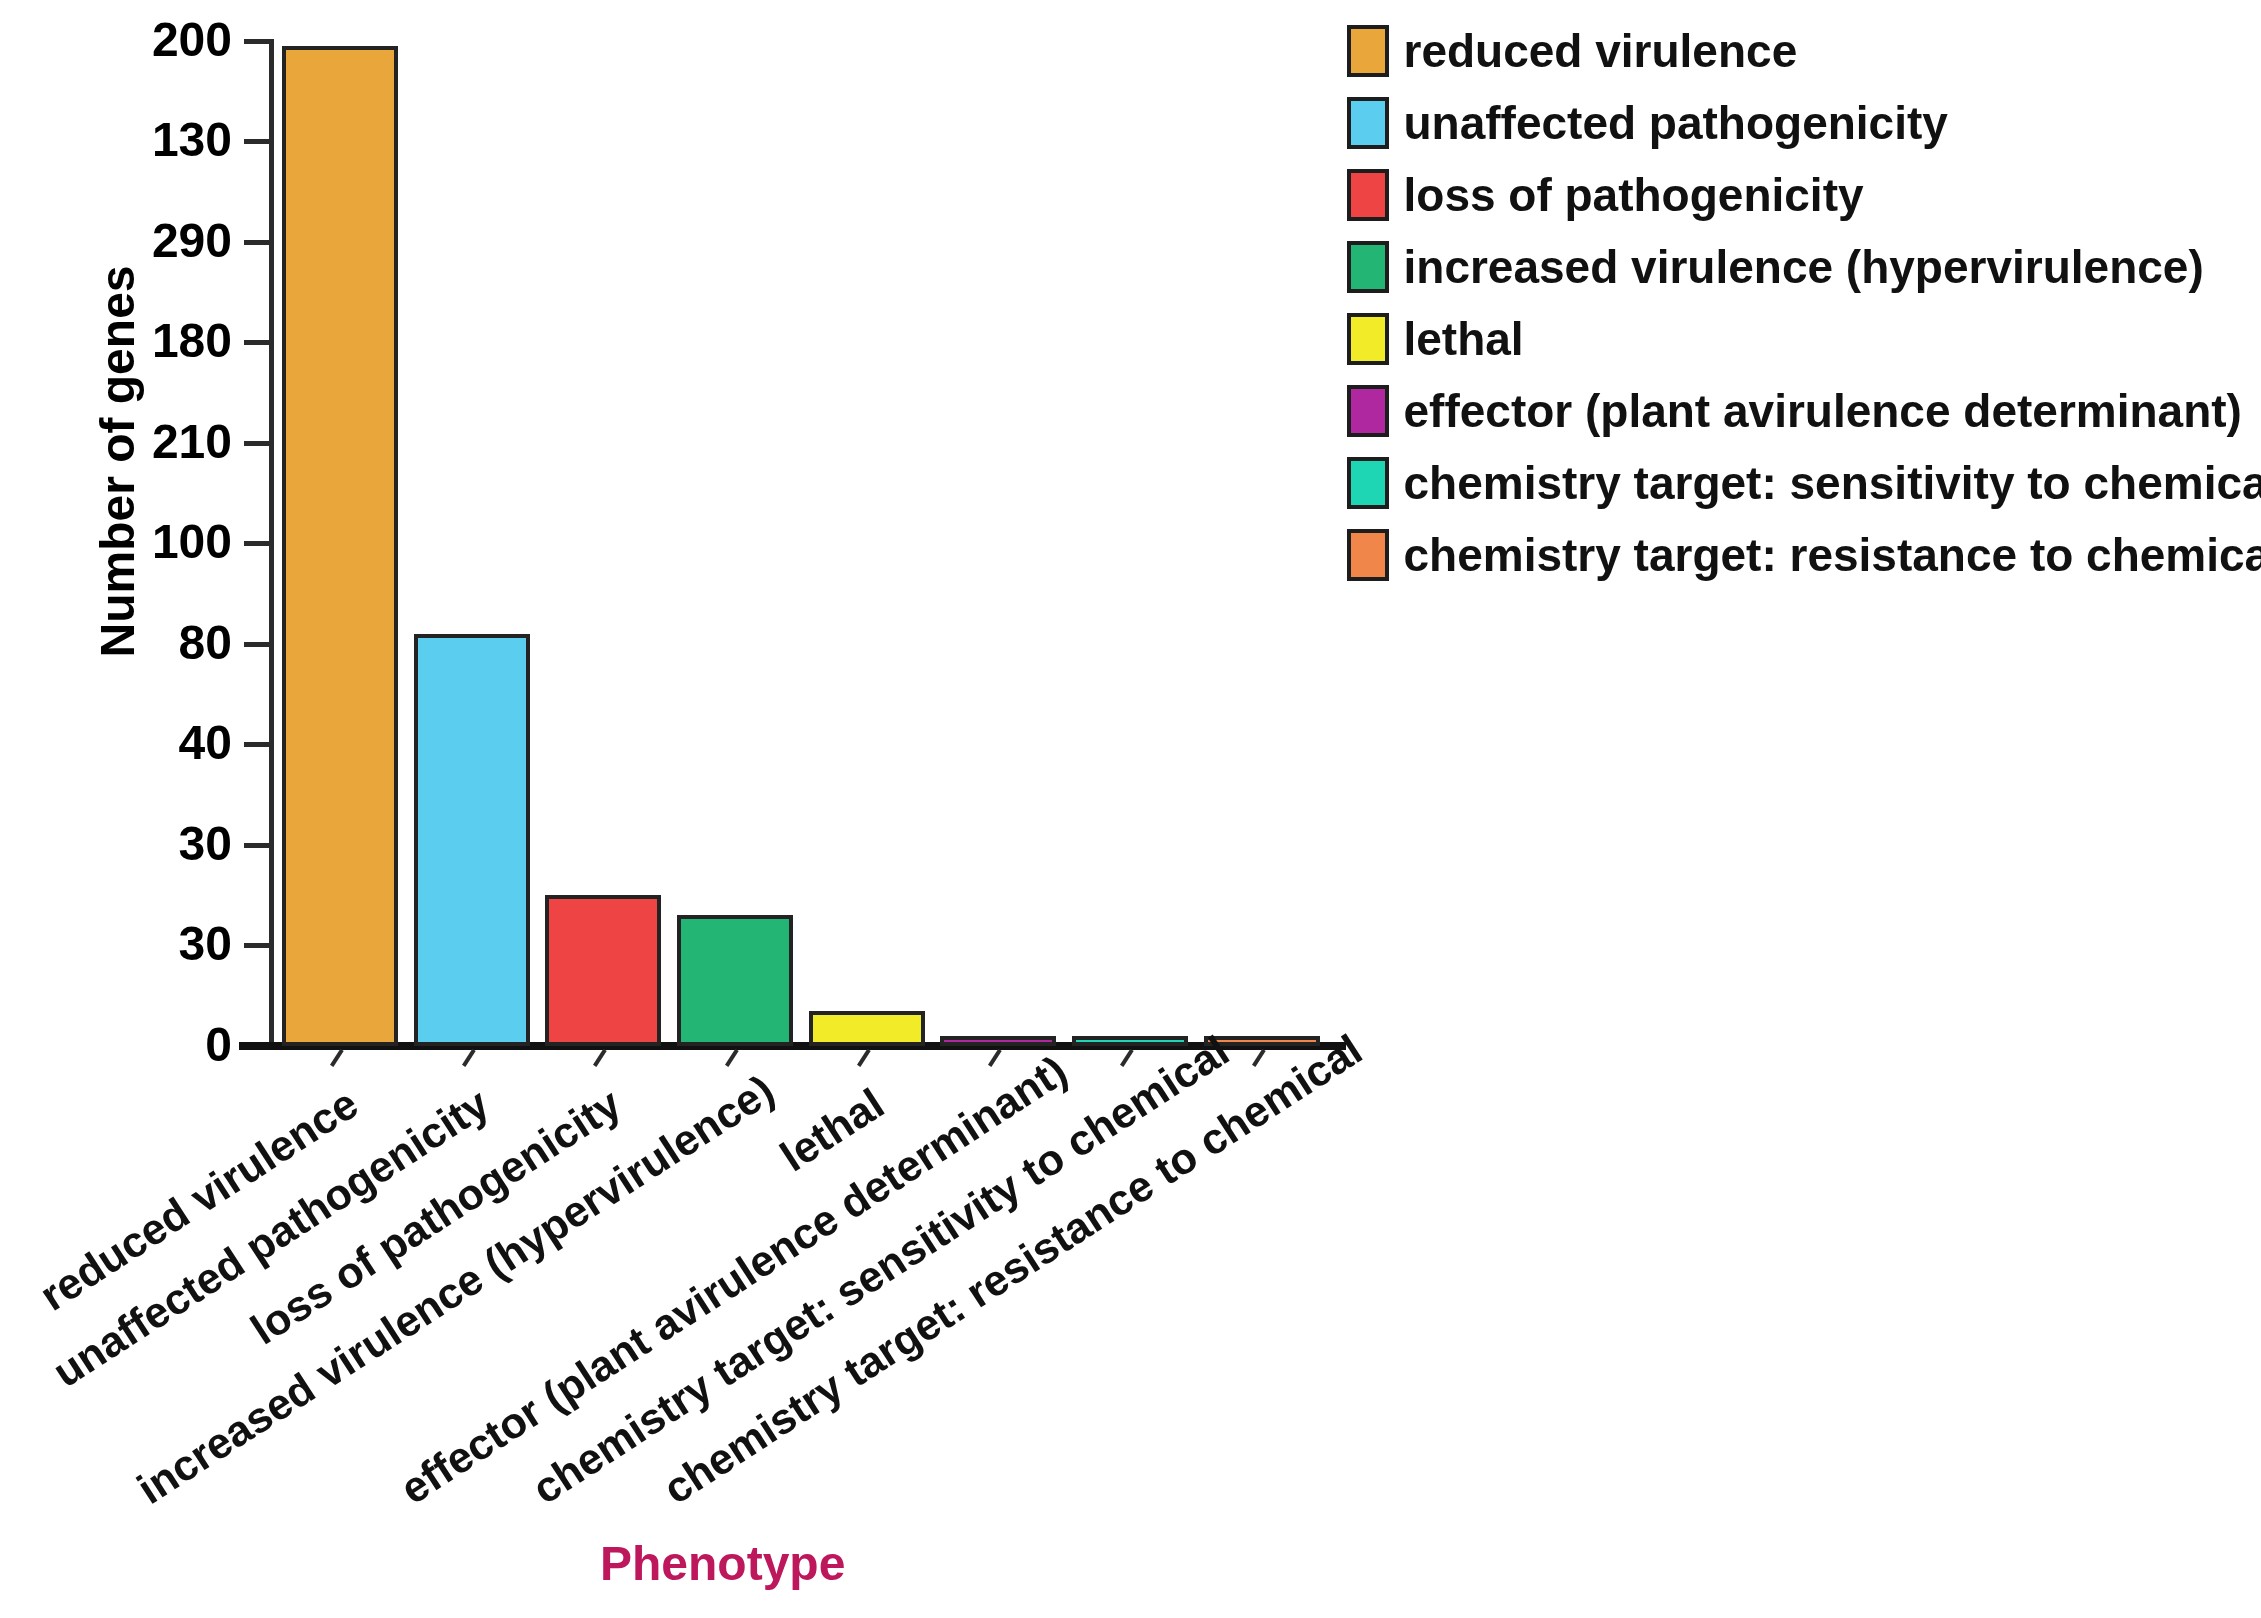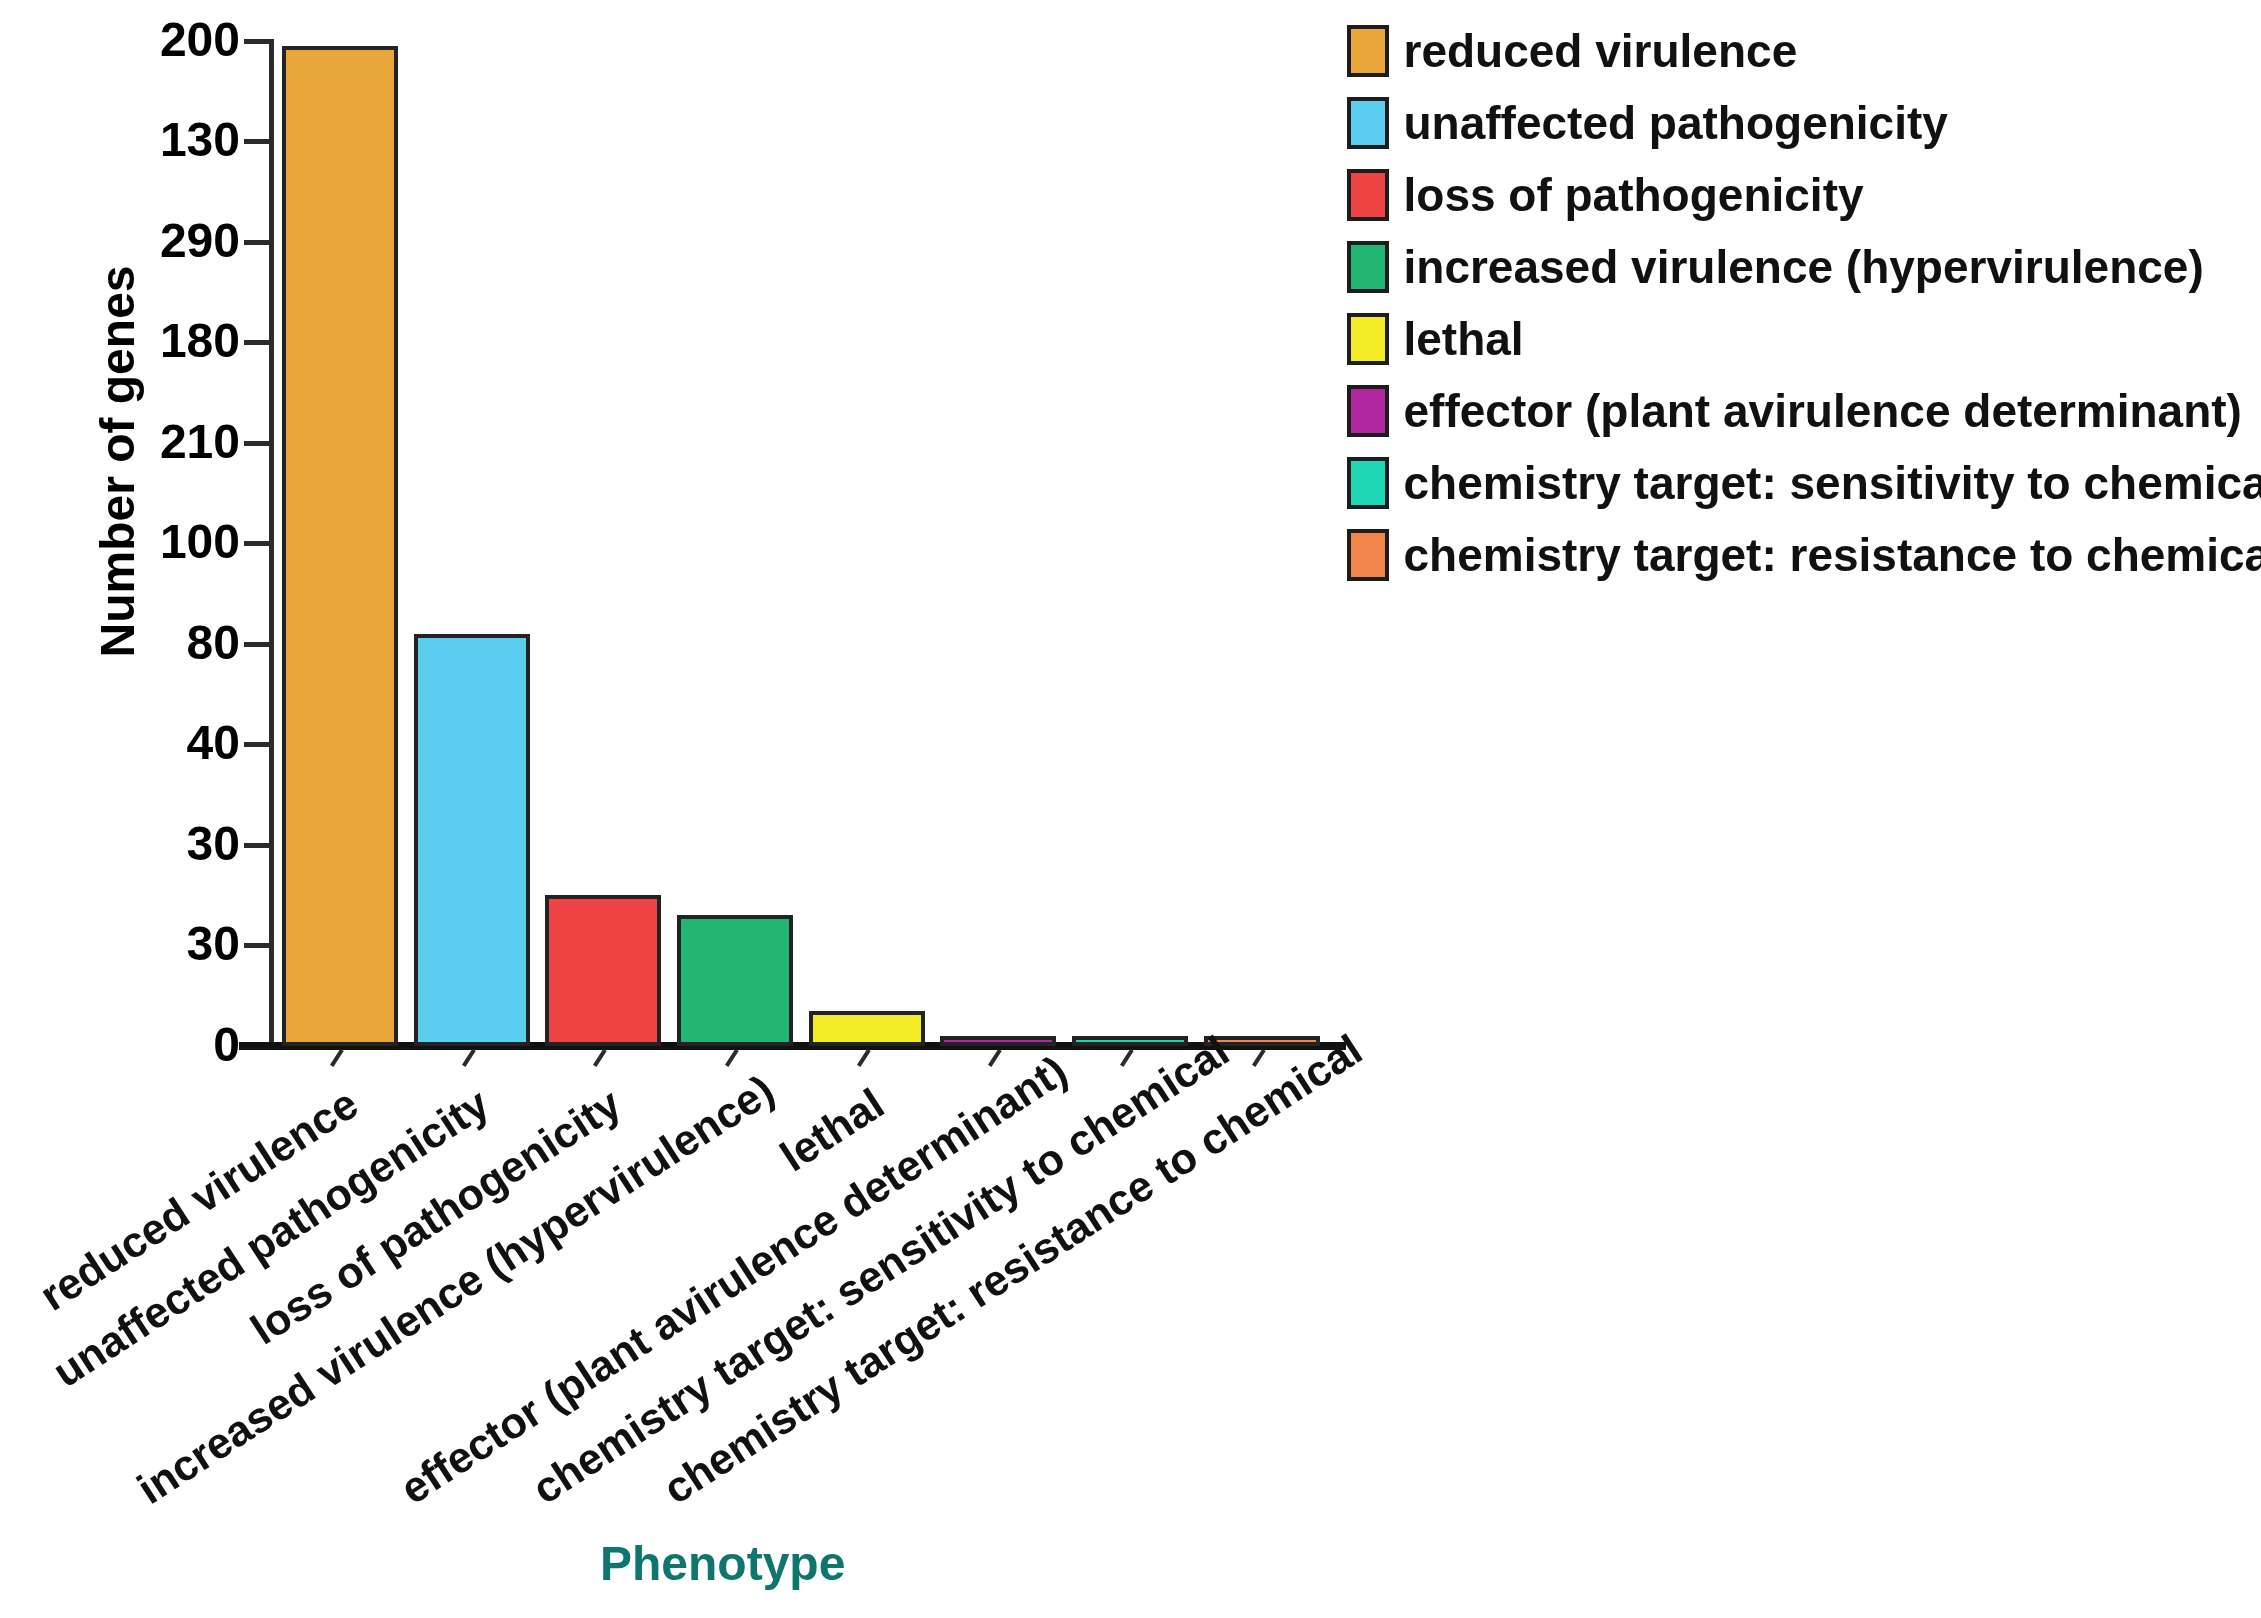--- a/index.html
+++ b/index.html
@@ -56,21 +56,21 @@
     display: flex;
     align-items: center;
     justify-content: flex-end;
   }
   .y-tick-label {
     font-size: 48px;
     font-weight: bold;
     color: #000;
     line-height: 1;
     white-space: nowrap;
-    margin-right: 4px;
+    margin-right: 12px;
     transform: translateY(-1.4px);
   }
   .y-tick-mark {
     width: 30px;
     height: 5px;
     background: #2b2b2b;
   }
 
   
   #plot-area {
@@ -119,21 +119,21 @@
     transform-origin: 100% 0%;
     text-align: right;
   }
 
   #x-axis-title {
     position: absolute;
     left: 600px;
     top: 1536px;
     font-size: 48px;
     font-weight: bold;
-    color: #0f766e;
+    color: #be185d;
     white-space: nowrap;
   }
 
   
   #legend {
     position: absolute;
     left: 1347px;
     top: 14.5px;
     width: 904px;
   }

